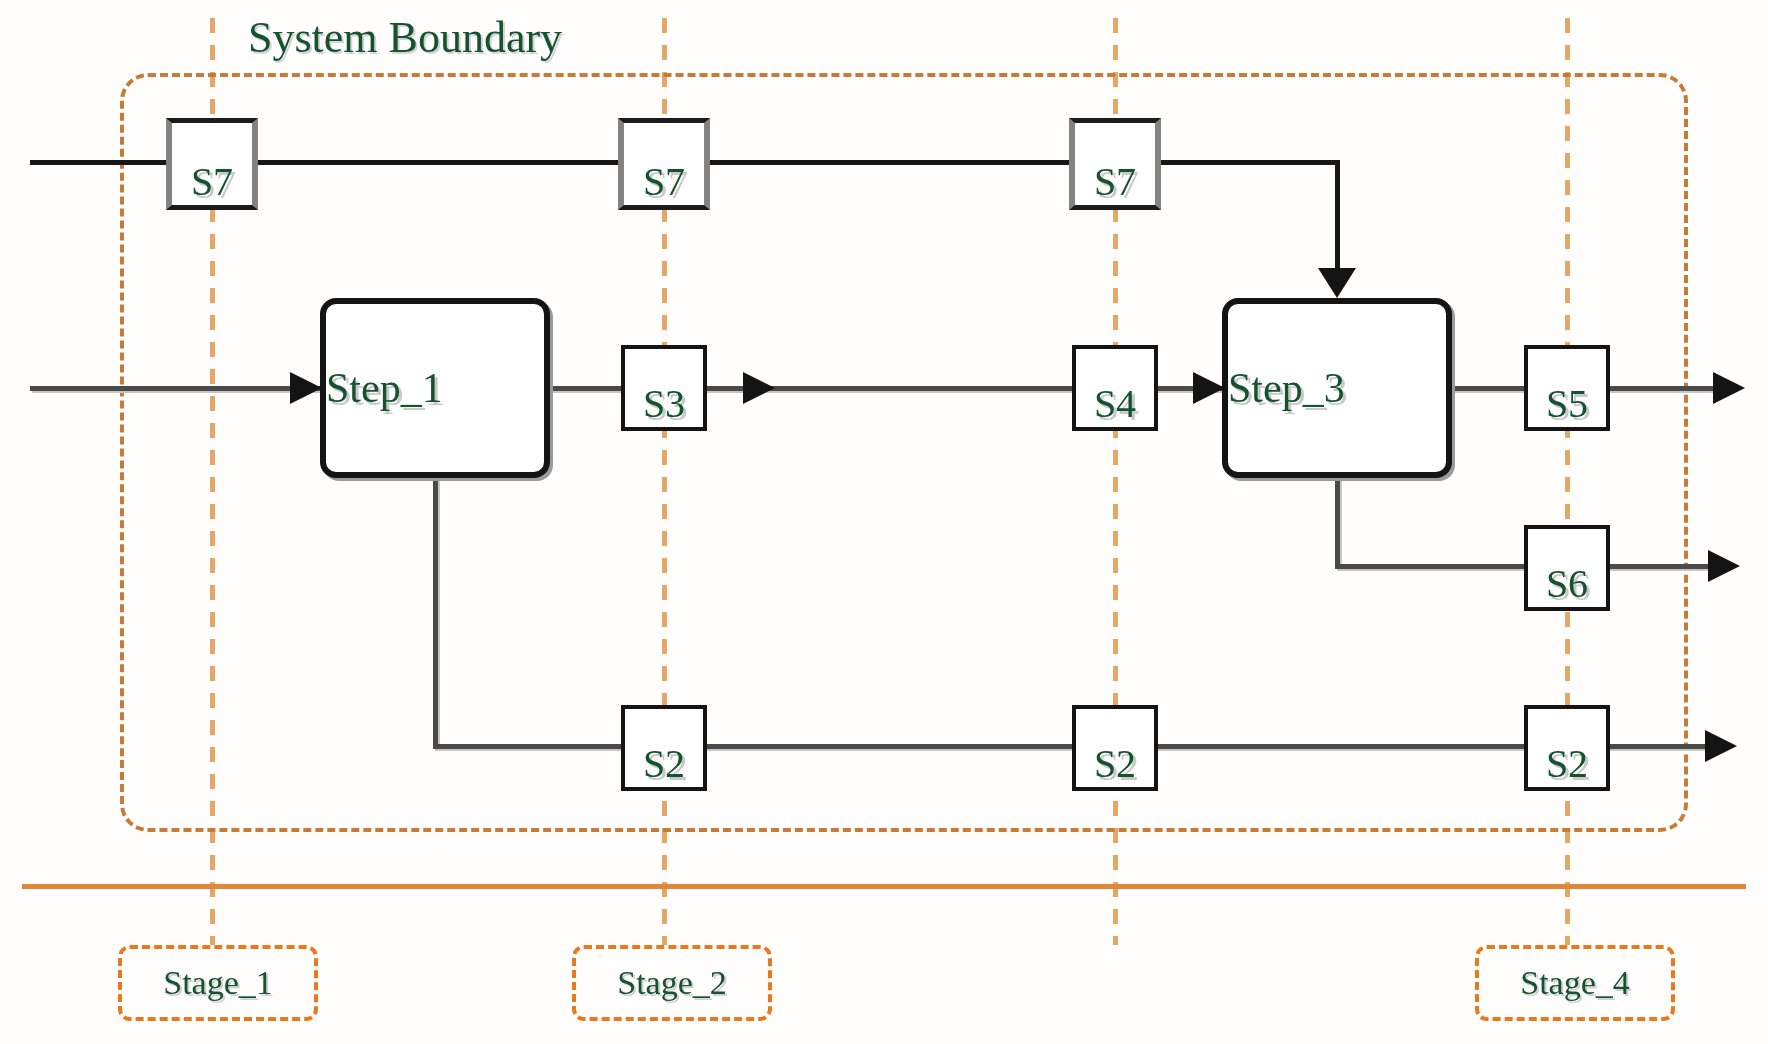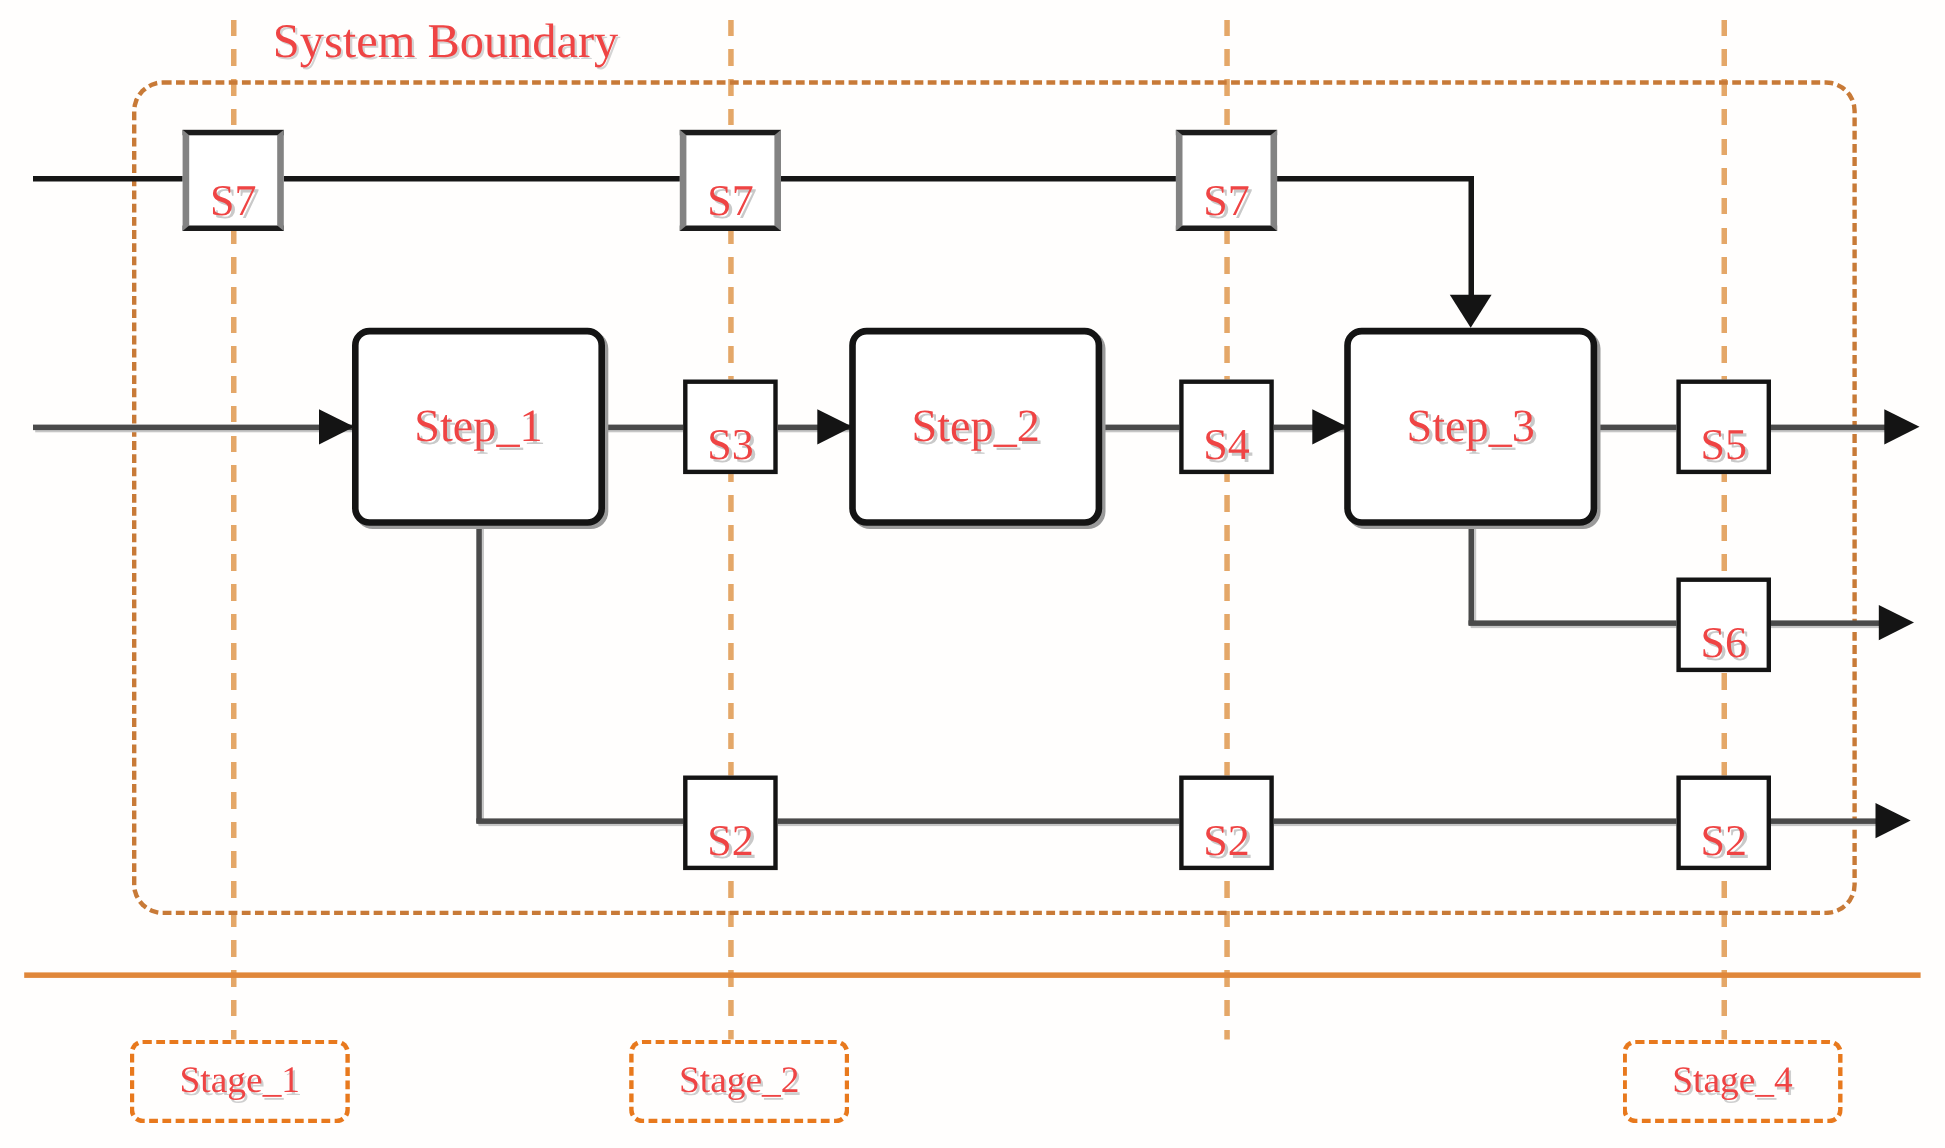--- a/index.html
+++ b/index.html
@@ -1,18 +1,18 @@
 <!DOCTYPE html>
 <html><head>
 <meta charset="utf-8">
 <style>
   html,body{margin:0;padding:0;background:#ffffff;}
   #canvas{
     position:relative;width:1768px;height:1044px;background:#fffefd;overflow:hidden;
-    font-family:"Liberation Serif","DejaVu Serif",serif;color:#ef4444;
+    font-family:"Liberation Serif","DejaVu Serif",serif;color:#14532d;
   }
   
   .stage-line{
     position:absolute;width:5px;top:18px;height:927px;z-index:1;
     background:repeating-linear-gradient(180deg,#e4a768 0 15px,transparent 15px 27px);
   }
   .boundary{
     position:absolute;left:120px;top:73px;width:1568px;height:759px;
     border:4px dashed #c87a37;border-radius:28px;z-index:1;box-sizing:border-box;
   }
@@ -38,21 +38,21 @@
   .arrow-down{
     position:absolute;width:0;height:0;z-index:3;
     border-left:19px solid transparent;border-right:19px solid transparent;
     border-top:30px solid #141414;
   }
   
   .step-box{
     position:absolute;width:230px;height:180px;box-sizing:border-box;top:298px;
     background:#ffffff;border:6px solid #141414;border-radius:16px;
     box-shadow:3px 3px 0 #9a9a9a;z-index:4;
-    display:flex;align-items:center;justify-content:center;
+    display:flex;align-items:center;
     font-size:42px;text-shadow:3px 3px 0 #c9c9c9;
   }
   .stream-box{
     position:absolute;width:86px;height:86px;box-sizing:border-box;
     background:#ffffff;border:4px solid #141414;z-index:4;
     display:flex;align-items:flex-end;justify-content:center;
     font-size:40px;text-shadow:3px 3px 0 #c9c9c9;
   }
   .s7-box{
     width:92px;height:92px;top:118px;
@@ -90,23 +90,20 @@
   <div class="vline gray-line" style="left:1335px;top:478px;width:5px;height:90px"></div>
   <div class="hline gray-line" style="left:1335px;top:564px;width:375px;height:5px"></div>
   <div class="arrow-right" style="left:1708px;top:550px"></div>
 
   <div class="vline gray-line" style="left:433px;top:478px;width:5px;height:270px"></div>
   <div class="hline gray-line" style="left:433px;top:744px;width:1274px;height:5px"></div>
   <div class="arrow-right" style="left:1705px;top:730px"></div>
 
   <div class="step-box" style="left:320px">
     <span>Step_1</span>
-  </div>
-  <div class="step-box" style="left:772px">
-    <span>Step_2</span>
   </div>
   <div class="step-box" style="left:1222px">
     <span>Step_3</span>
   </div>
 
   <div class="stream-box s7-box" style="left:166px">
     <span>S7</span>
   </div>
   <div class="stream-box s7-box" style="left:618px">
     <span>S7</span>

